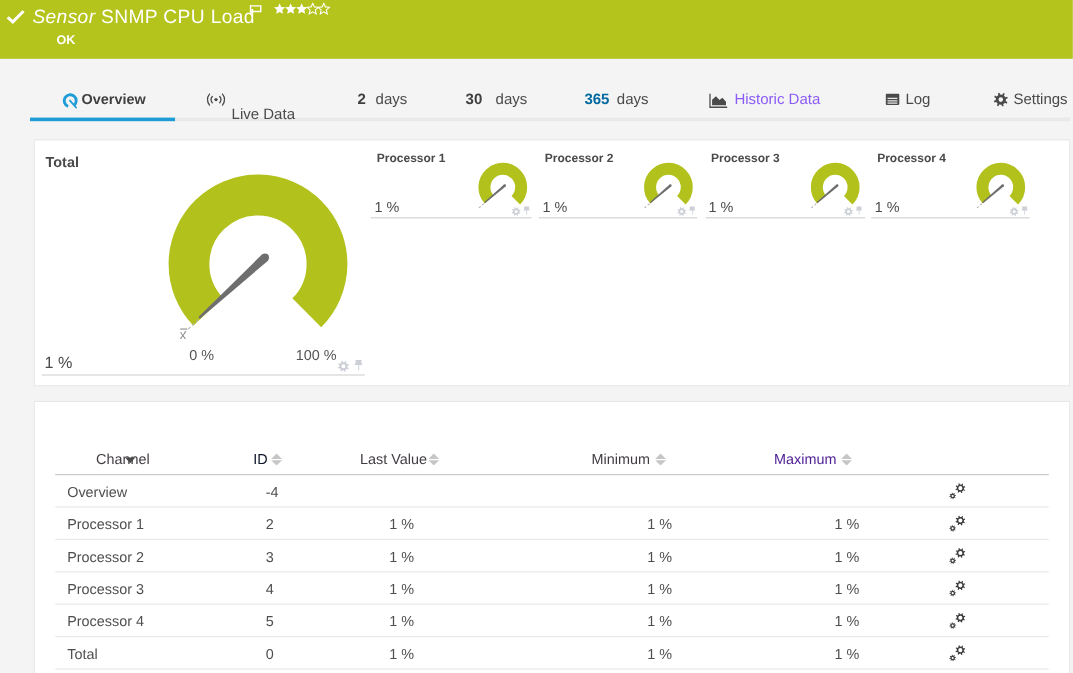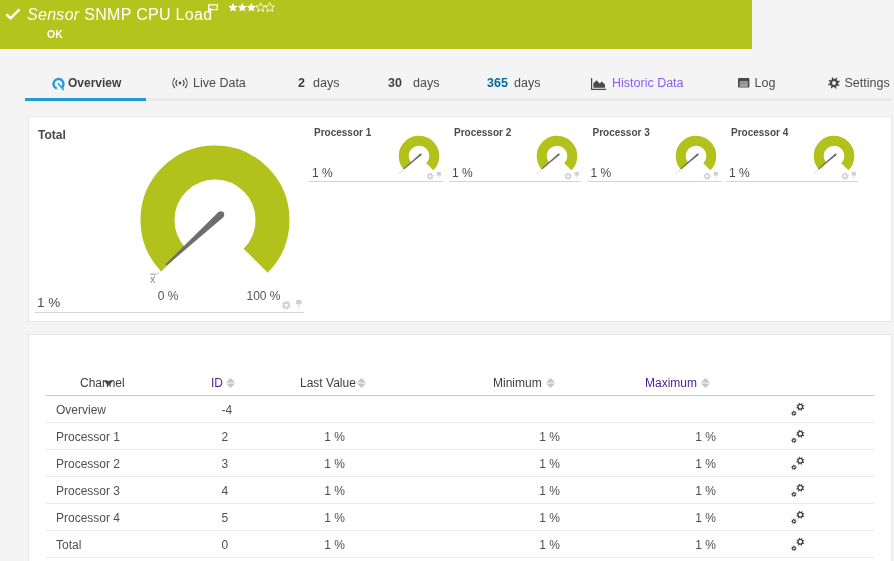--- a/index.html
+++ b/index.html
@@ -2,21 +2,21 @@
 <html><head><meta charset="utf-8">
 <style>
 *{margin:0;padding:0;box-sizing:border-box;}
 html,body{width:894px;height:561px;overflow:hidden;background:#f4f4f4;
 font-family:"Liberation Sans",sans-serif;}
 .abs{position:absolute;}
 .card{position:absolute;left:28px;width:864px;background:#fff;border:1px solid #e7e7e7;}
 </style></head>
 <body>
 
-<div class="abs" style="left:0;top:0;width:752px;height:49px;background:#b5c31d;">
+<div class="abs" style="left:0;top:0;width:894px;height:49px;background:#b5c31d;">
   <svg class="abs" style="left:4.5px;top:8px;" width="16" height="12" viewBox="0 0 17 14" preserveAspectRatio="none">
     <path d="M1.5 7.5 L6 12 L15.5 1.5" fill="none" stroke="#fff" stroke-width="2.8"></path>
   </svg>
   <div class="abs" style="left:27px;top:6px;font-size:16px;letter-spacing:0.3px;color:#fff;white-space:nowrap;">
     <span style="font-style:italic;">Sensor</span> SNMP CPU Load</div>
   <svg class="abs" style="left:207.5px;top:4px;" width="12" height="10" viewBox="0 0 12 10">
     <path d="M0.7 0.2 V8.2" stroke="#fff" stroke-width="1.3" fill="none"></path>
     <path d="M0.7 0.9 H9.3 V5.6 H0.7" fill="none" stroke="#fff" stroke-width="1.2"></path>
   </svg>
   <svg class="abs" style="left:228px;top:2px;" width="48" height="11" viewBox="0 0 48 11">
@@ -39,21 +39,21 @@
 <div class="abs" style="left:68px;top:76px;font-size:12px;font-weight:bold;color:#3f3f3f;">Overview</div>
 <svg class="abs" style="left:172px;top:76px;" width="16" height="14" viewBox="0 0 16 14">
   <g stroke="#4a4a4a" fill="none" stroke-linecap="round">
   <circle cx="8" cy="7" r="1.4" fill="#4a4a4a" stroke="none"></circle>
   <path d="M4.9 4.4 A 4.1 4.1 0 0 0 4.9 9.6" stroke-width="1.1"></path>
   <path d="M2.6 2.4 A 7.1 7.1 0 0 0 2.6 11.6" stroke-width="1.1"></path>
   <path d="M11.1 4.4 A 4.1 4.1 0 0 1 11.1 9.6" stroke-width="1.1"></path>
   <path d="M13.4 2.4 A 7.1 7.1 0 0 1 13.4 11.6" stroke-width="1.1"></path>
   </g>
 </svg>
-<div class="abs" style="left:193px;top:76px;font-size:12.5px;color:#4a4a4a;">Live Data</div>
+<div class="abs" style="left:193px;top:88px;font-size:12.5px;color:#4a4a4a;">Live Data</div>
 <div class="abs" style="left:298px;top:76px;font-size:12.5px;font-weight:bold;color:#3f3f3f;">2</div>
 <div class="abs" style="left:313px;top:76px;font-size:12.5px;color:#4a4a4a;">days</div>
 <div class="abs" style="left:388px;top:76px;font-size:12.5px;font-weight:bold;color:#3f3f3f;">30</div>
 <div class="abs" style="left:413px;top:76px;font-size:12.5px;color:#4a4a4a;">days</div>
 <div class="abs" style="left:487px;top:76px;font-size:12.5px;font-weight:bold;color:#0369a1;">365</div>
 <div class="abs" style="left:514px;top:76px;font-size:12.5px;color:#4a4a4a;">days</div>
 <svg class="abs" style="left:591px;top:78px;" width="16" height="12" viewBox="0 0 16 12">
   <path d="M0.6 0 V11.4 H15" fill="none" stroke="#4a4a4a" stroke-width="1.2"></path>
   <path d="M2.4 9.8 V5.2 L5.6 2.2 L8.6 5.4 L11 3.4 L14 6.8 V9.8 Z" fill="#4a4a4a"></path>
 </svg>
@@ -155,21 +155,21 @@
         <path d="M1.7 0 h5.2 v1.25 h-5.2 z M2.15 1.25 h4.3 l1.05 2.9 h-6.4 z M4 4.15 h0.8 v3.9 l-0.4 0.95 l-0.4 -0.95 z" fill="#ccd0d6"></path>
       </g>
     </g>
 </svg>
 <div class="abs" style="left:726px;top:180.7px;width:132px;height:1.2px;background:#d4d4d4;"></div>
 <div class="card" style="top:334px;height:240px;"></div>
 <div class="abs" style="left:56px;top:376px;font-size:12px;color:#413c41;margin-left:24px;">Channel</div>
 <svg class="abs" style="left:103.5px;top:381.1px;" width="9" height="5" viewBox="0 0 9 5">
     <polygon points="0,0 9,0 4.5,5" fill="#4a4a4a"></polygon>
   </svg>
-<div class="abs" style="left:211px;top:376px;font-size:12px;color:#4c1d95;">ID</div>
+<div class="abs" style="left:211px;top:376px;font-size:12px;color:#0f172a;">ID</div>
 <svg class="abs" style="left:225.5px;top:377.8px;" width="9" height="10" viewBox="0 0 9 10">
     <polygon points="0,4.4 9,4.4 4.5,0" fill="#c6c6c6"></polygon>
     <polygon points="0,5.6 9,5.6 4.5,10" fill="#c6c6c6"></polygon>
   </svg>
 <div class="abs" style="left:300px;top:376px;font-size:12px;color:#413c41;">Last Value</div>
 <svg class="abs" style="left:356.5px;top:377.8px;" width="9" height="10" viewBox="0 0 9 10">
     <polygon points="0,4.4 9,4.4 4.5,0" fill="#c6c6c6"></polygon>
     <polygon points="0,5.6 9,5.6 4.5,10" fill="#c6c6c6"></polygon>
   </svg>
 <div class="abs" style="left:493px;top:376px;font-size:12px;color:#413c41;">Minimum</div>

